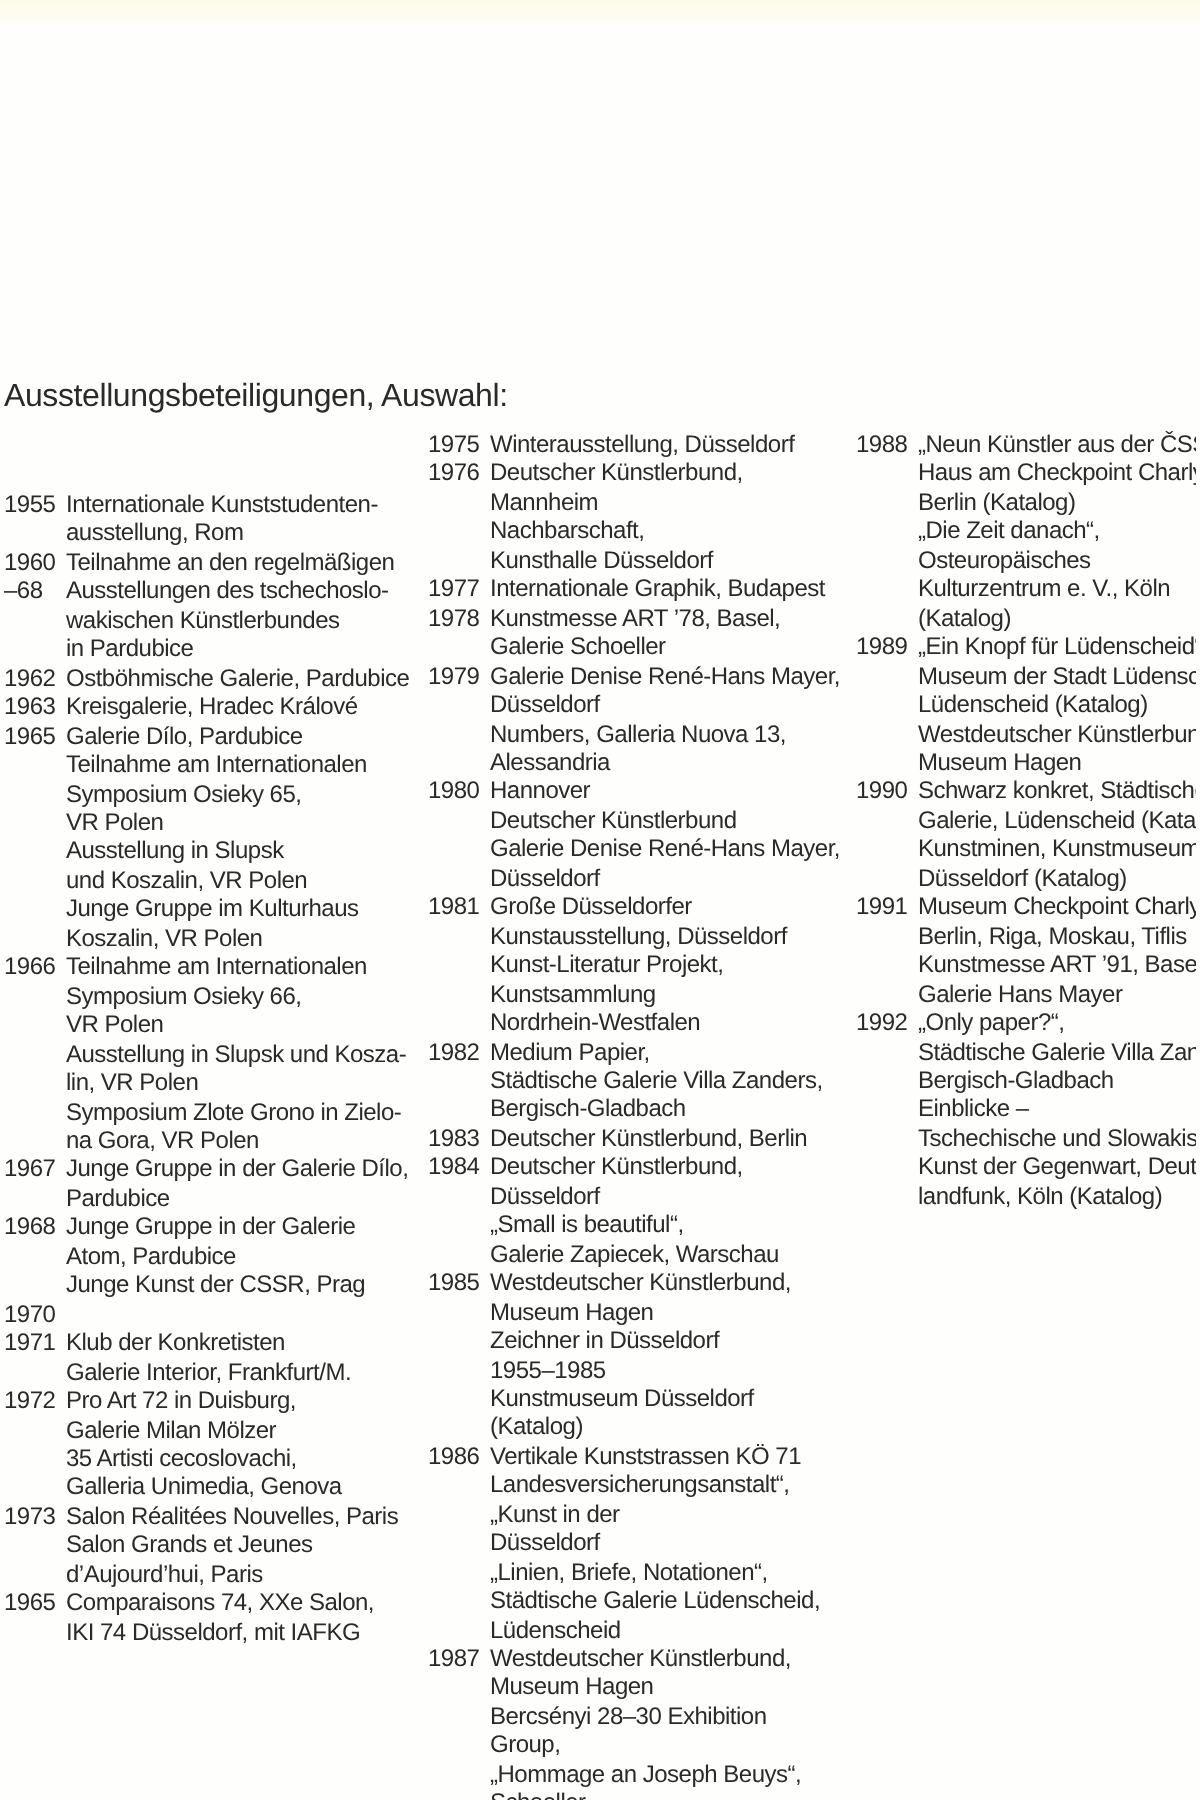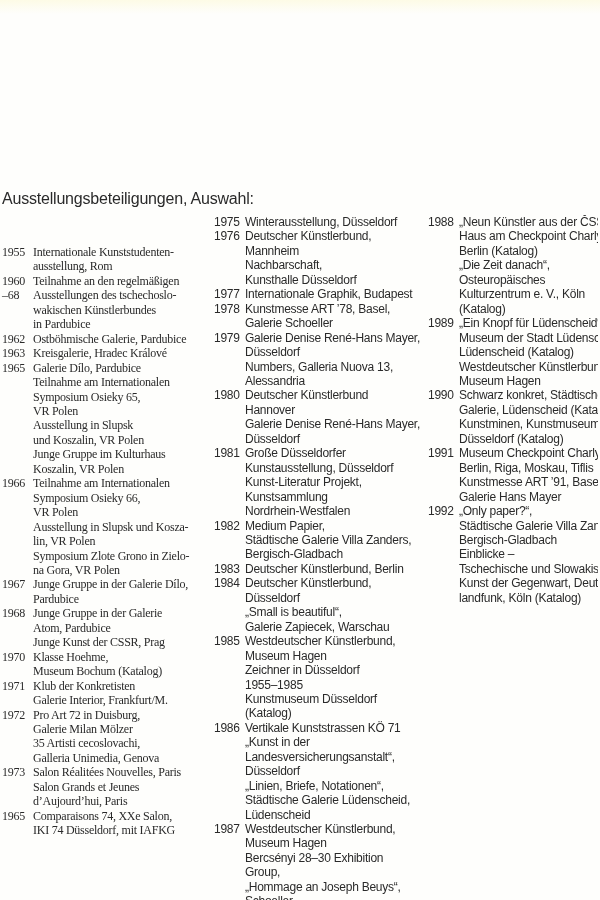--- a/index.html
+++ b/index.html
@@ -15,21 +15,21 @@
     background: linear-gradient(#fdfbe6, #fefefc);
   }
   .heading {
     position: absolute; left: 2px; top: 190px;
     font-size: 16px; letter-spacing: -0.2px; white-space: nowrap;
   }
   .col {
     position: absolute; font-size: 12px; line-height: 14.45px;
     letter-spacing: -0.25px; white-space: nowrap; margin-top: 28px;
   }
-  .col-left { left: 2px; top: 217px; font-family: Liberation Serif, serif; }
+  .col-left { left: 2px; top: 217px; }
   .col-mid { left: 214px; top: 187px; }
   .col-right { left: 428px; top: 187px; width: 170px; overflow: hidden; }
   .entry { display: flex; }
   .year { width: 31px; flex: none; }
   .lines { display: block; }
   .line { display: block; }
 </style>
 </head>
 <body>
 
@@ -106,24 +106,20 @@
     <div class="entry">
       <span class="year">1968</span>
       <span class="lines">
         <span class="line">Junge Gruppe in der Galerie</span>
         <span class="line">Atom, Pardubice</span>
         <span class="line">Junge Kunst der CSSR, Prag</span>
       </span>
     </div>
     <div class="entry">
       <span class="year">1970</span>
-      <span class="lines">
-        <span class="line">Klasse Hoehme,</span>
-        <span class="line">Museum Bochum (Katalog)</span>
-      </span>
     </div>
     <div class="entry">
       <span class="year">1971</span>
       <span class="lines">
         <span class="line">Klub der Konkretisten</span>
         <span class="line">Galerie Interior, Frankfurt/M.</span>
       </span>
     </div>
     <div class="entry">
       <span class="year">1972</span>
@@ -184,22 +180,22 @@
       <span class="lines">
         <span class="line">Galerie Denise René-Hans Mayer,</span>
         <span class="line">Düsseldorf</span>
         <span class="line">Numbers, Galleria Nuova 13,</span>
         <span class="line">Alessandria</span>
       </span>
     </div>
     <div class="entry">
       <span class="year">1980</span>
       <span class="lines">
+        <span class="line">Hannover</span>
         <span class="line">Deutscher Künstlerbund</span>
-        <span class="line">Hannover</span>
         <span class="line">Galerie Denise René-Hans Mayer,</span>
         <span class="line">Düsseldorf</span>
       </span>
     </div>
     <div class="entry">
       <span class="year">1981</span>
       <span class="lines">
         <span class="line">Große Düsseldorfer</span>
         <span class="line">Kunstausstellung, Düsseldorf</span>
         <span class="line">Kunst-Literatur Projekt,</span>
@@ -238,22 +234,22 @@
         <span class="line">Zeichner in Düsseldorf</span>
         <span class="line">1955–1985</span>
         <span class="line">Kunstmuseum Düsseldorf</span>
         <span class="line">(Katalog)</span>
       </span>
     </div>
     <div class="entry">
       <span class="year">1986</span>
       <span class="lines">
         <span class="line">Vertikale Kunststrassen KÖ 71</span>
+        <span class="line">Landesversicherungsanstalt“,</span>
         <span class="line">„Kunst in der</span>
-        <span class="line">Landesversicherungsanstalt“,</span>
         <span class="line">Düsseldorf</span>
         <span class="line">„Linien, Briefe, Notationen“,</span>
         <span class="line">Städtische Galerie Lüdenscheid,</span>
         <span class="line">Lüdenscheid</span>
       </span>
     </div>
     <div class="entry">
       <span class="year">1987</span>
       <span class="lines">
         <span class="line">Westdeutscher Künstlerbund,</span>

